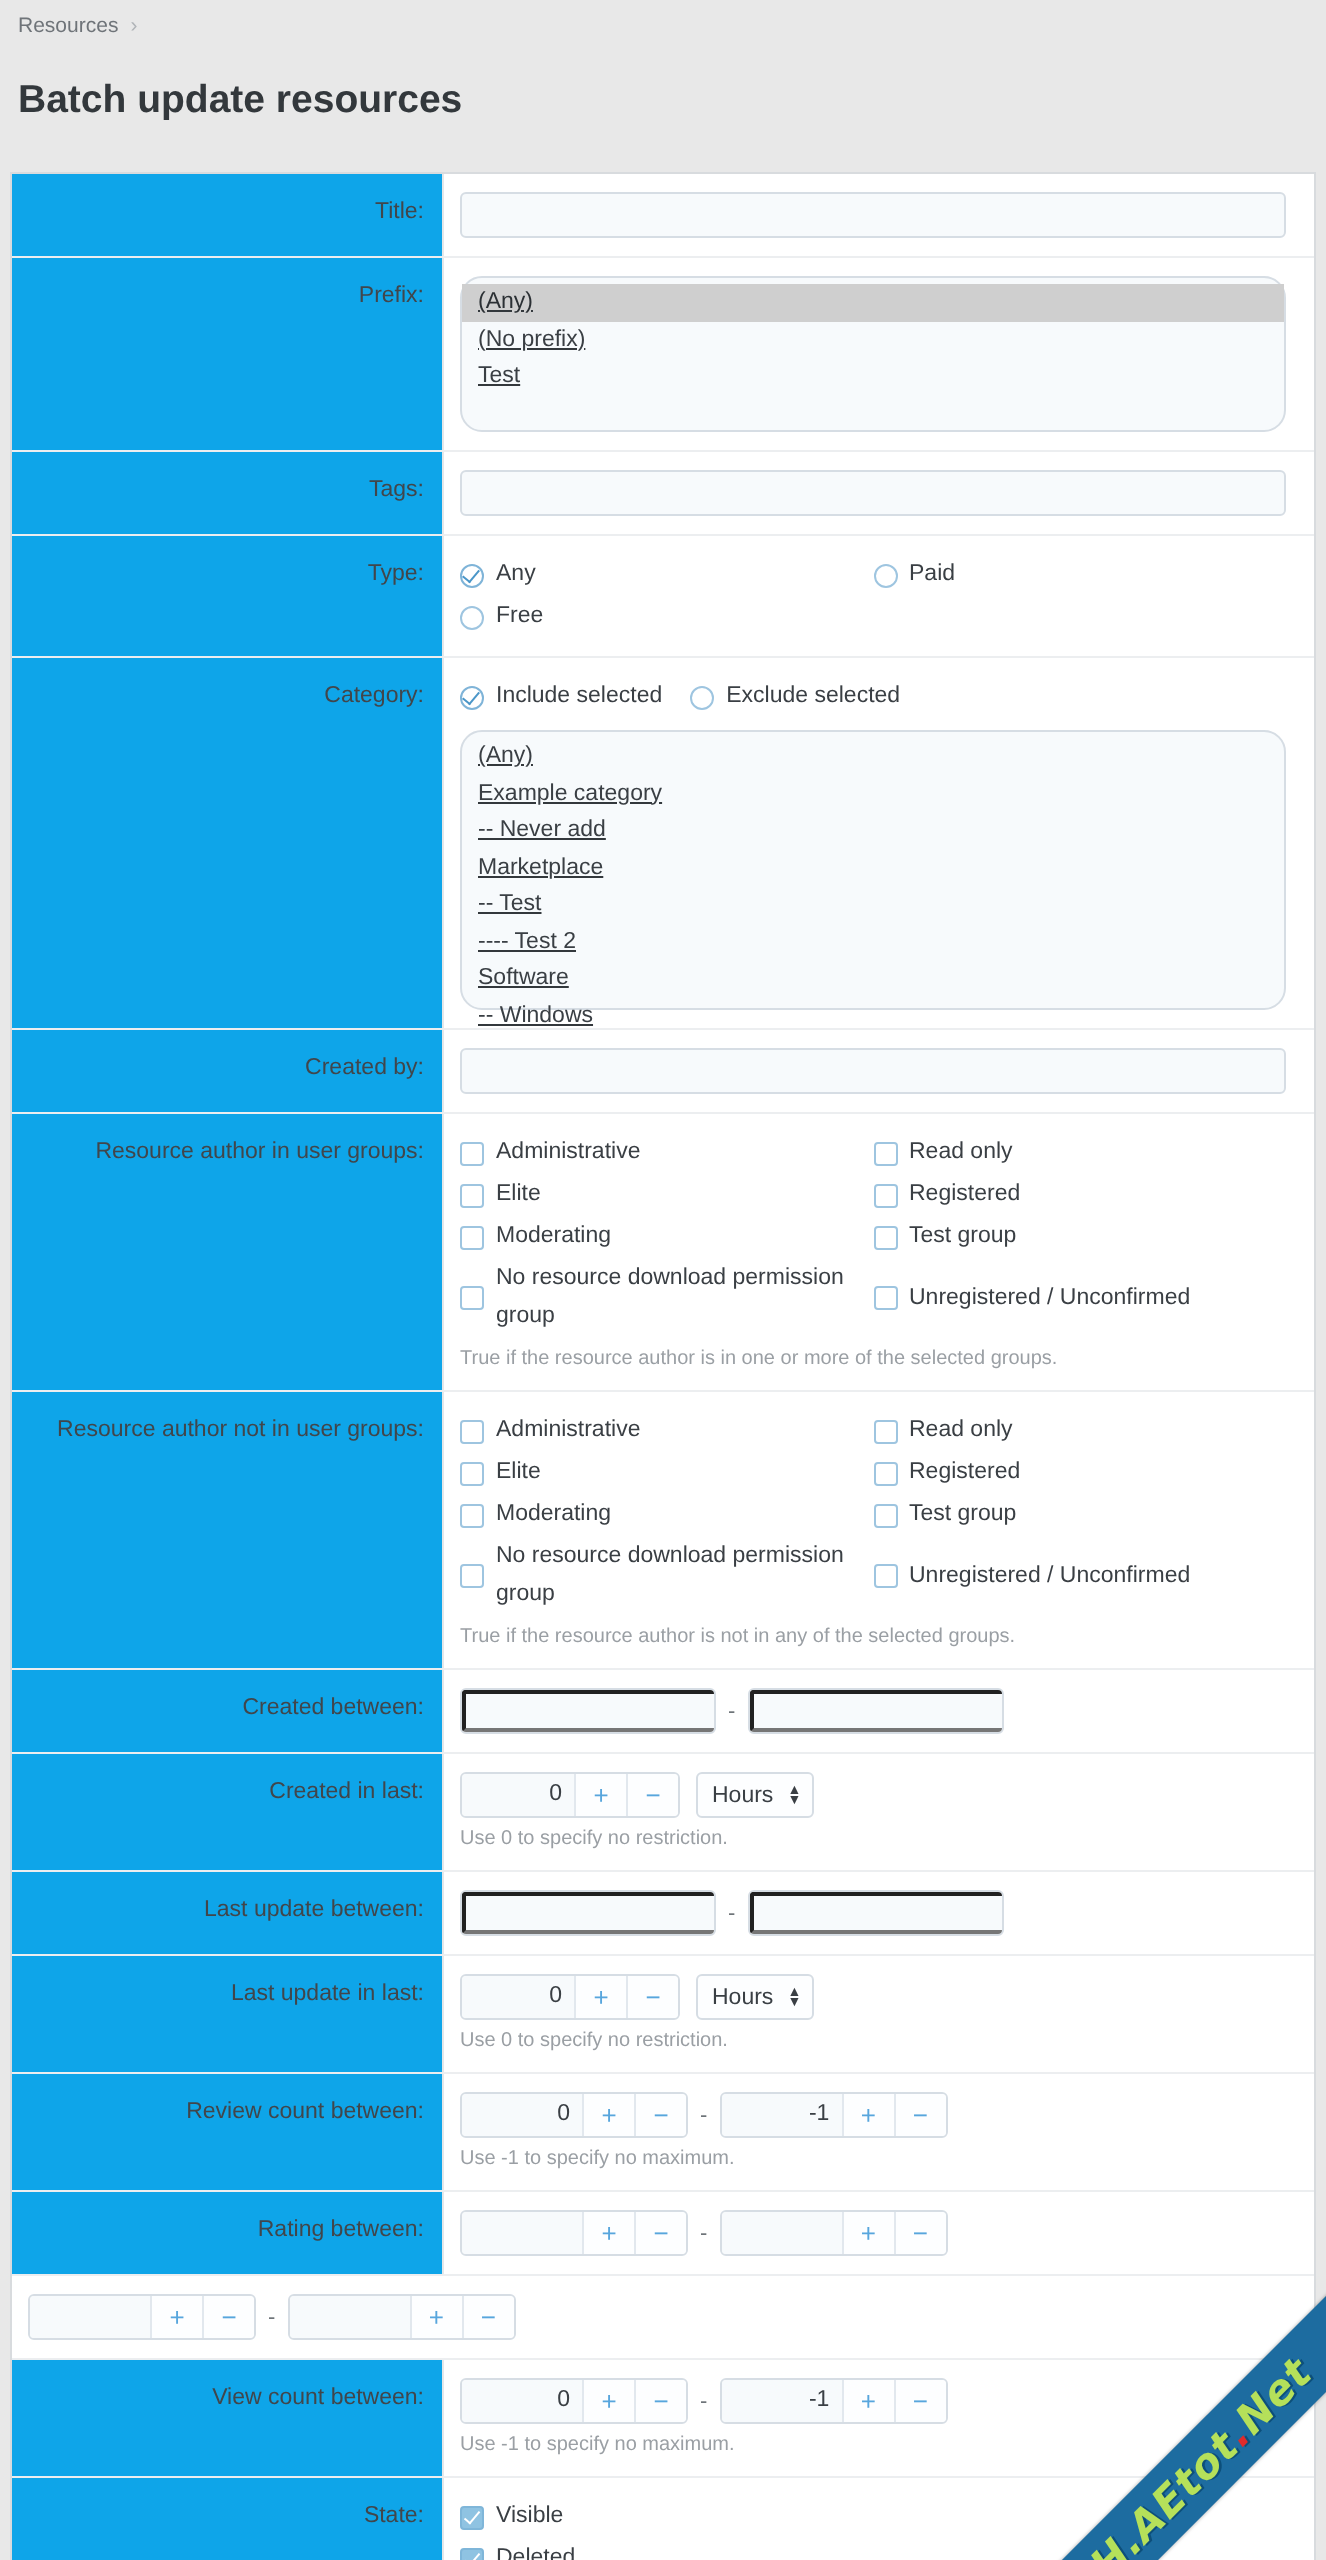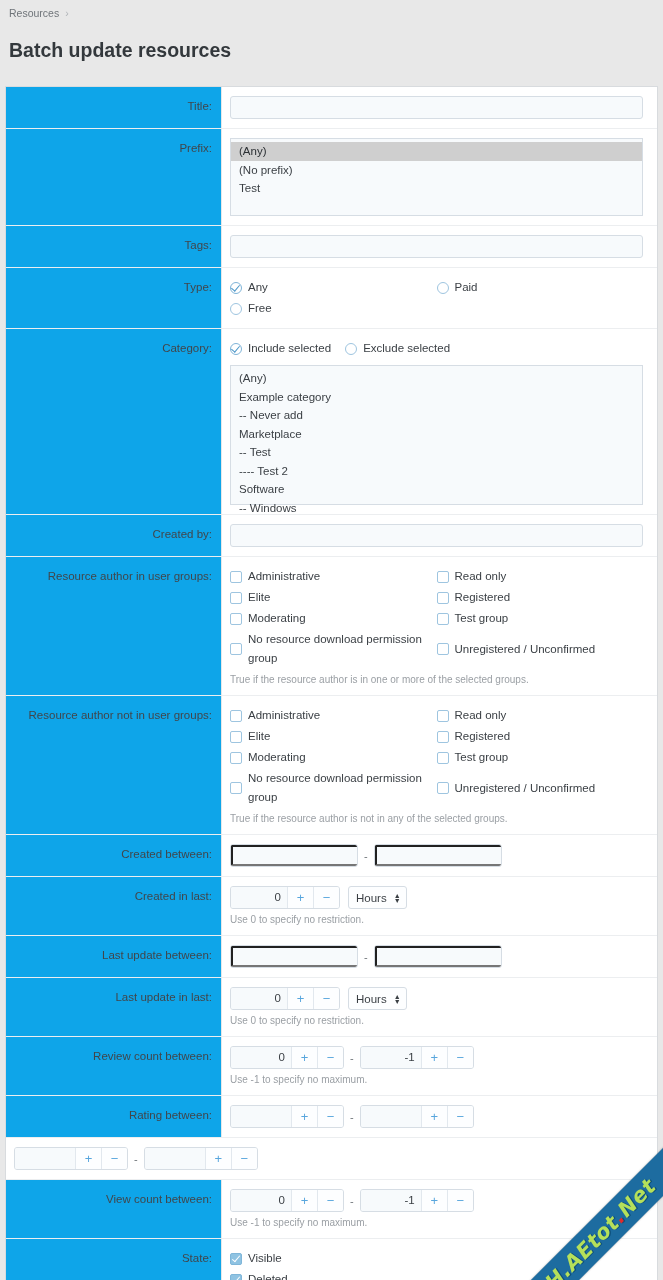--- a/index.html
+++ b/index.html
@@ -73,23 +73,24 @@
   .text-input {
     display: block;
     width: 100%;
     height: 23px;
     background: #f7fafc;
     border: 1px solid #d6dde4;
     border-radius: 3px;
   }
   .listbox {
     border: 1px solid #d6dde4;
-    border-radius: 0;
+    border-radius: 11px;
     background: #f7fafc;
     padding: 3px 0;
+    text-decoration: underline;
   }
   .listbox.prefix { height: 78px; }
   .listbox.category { height: 140px; }
   .listbox .opt {
     padding: 1px 8px;
     font-size: 11.5px;
     line-height: 16.5px;
     color: #3a3f44;
     white-space: nowrap;
   }

